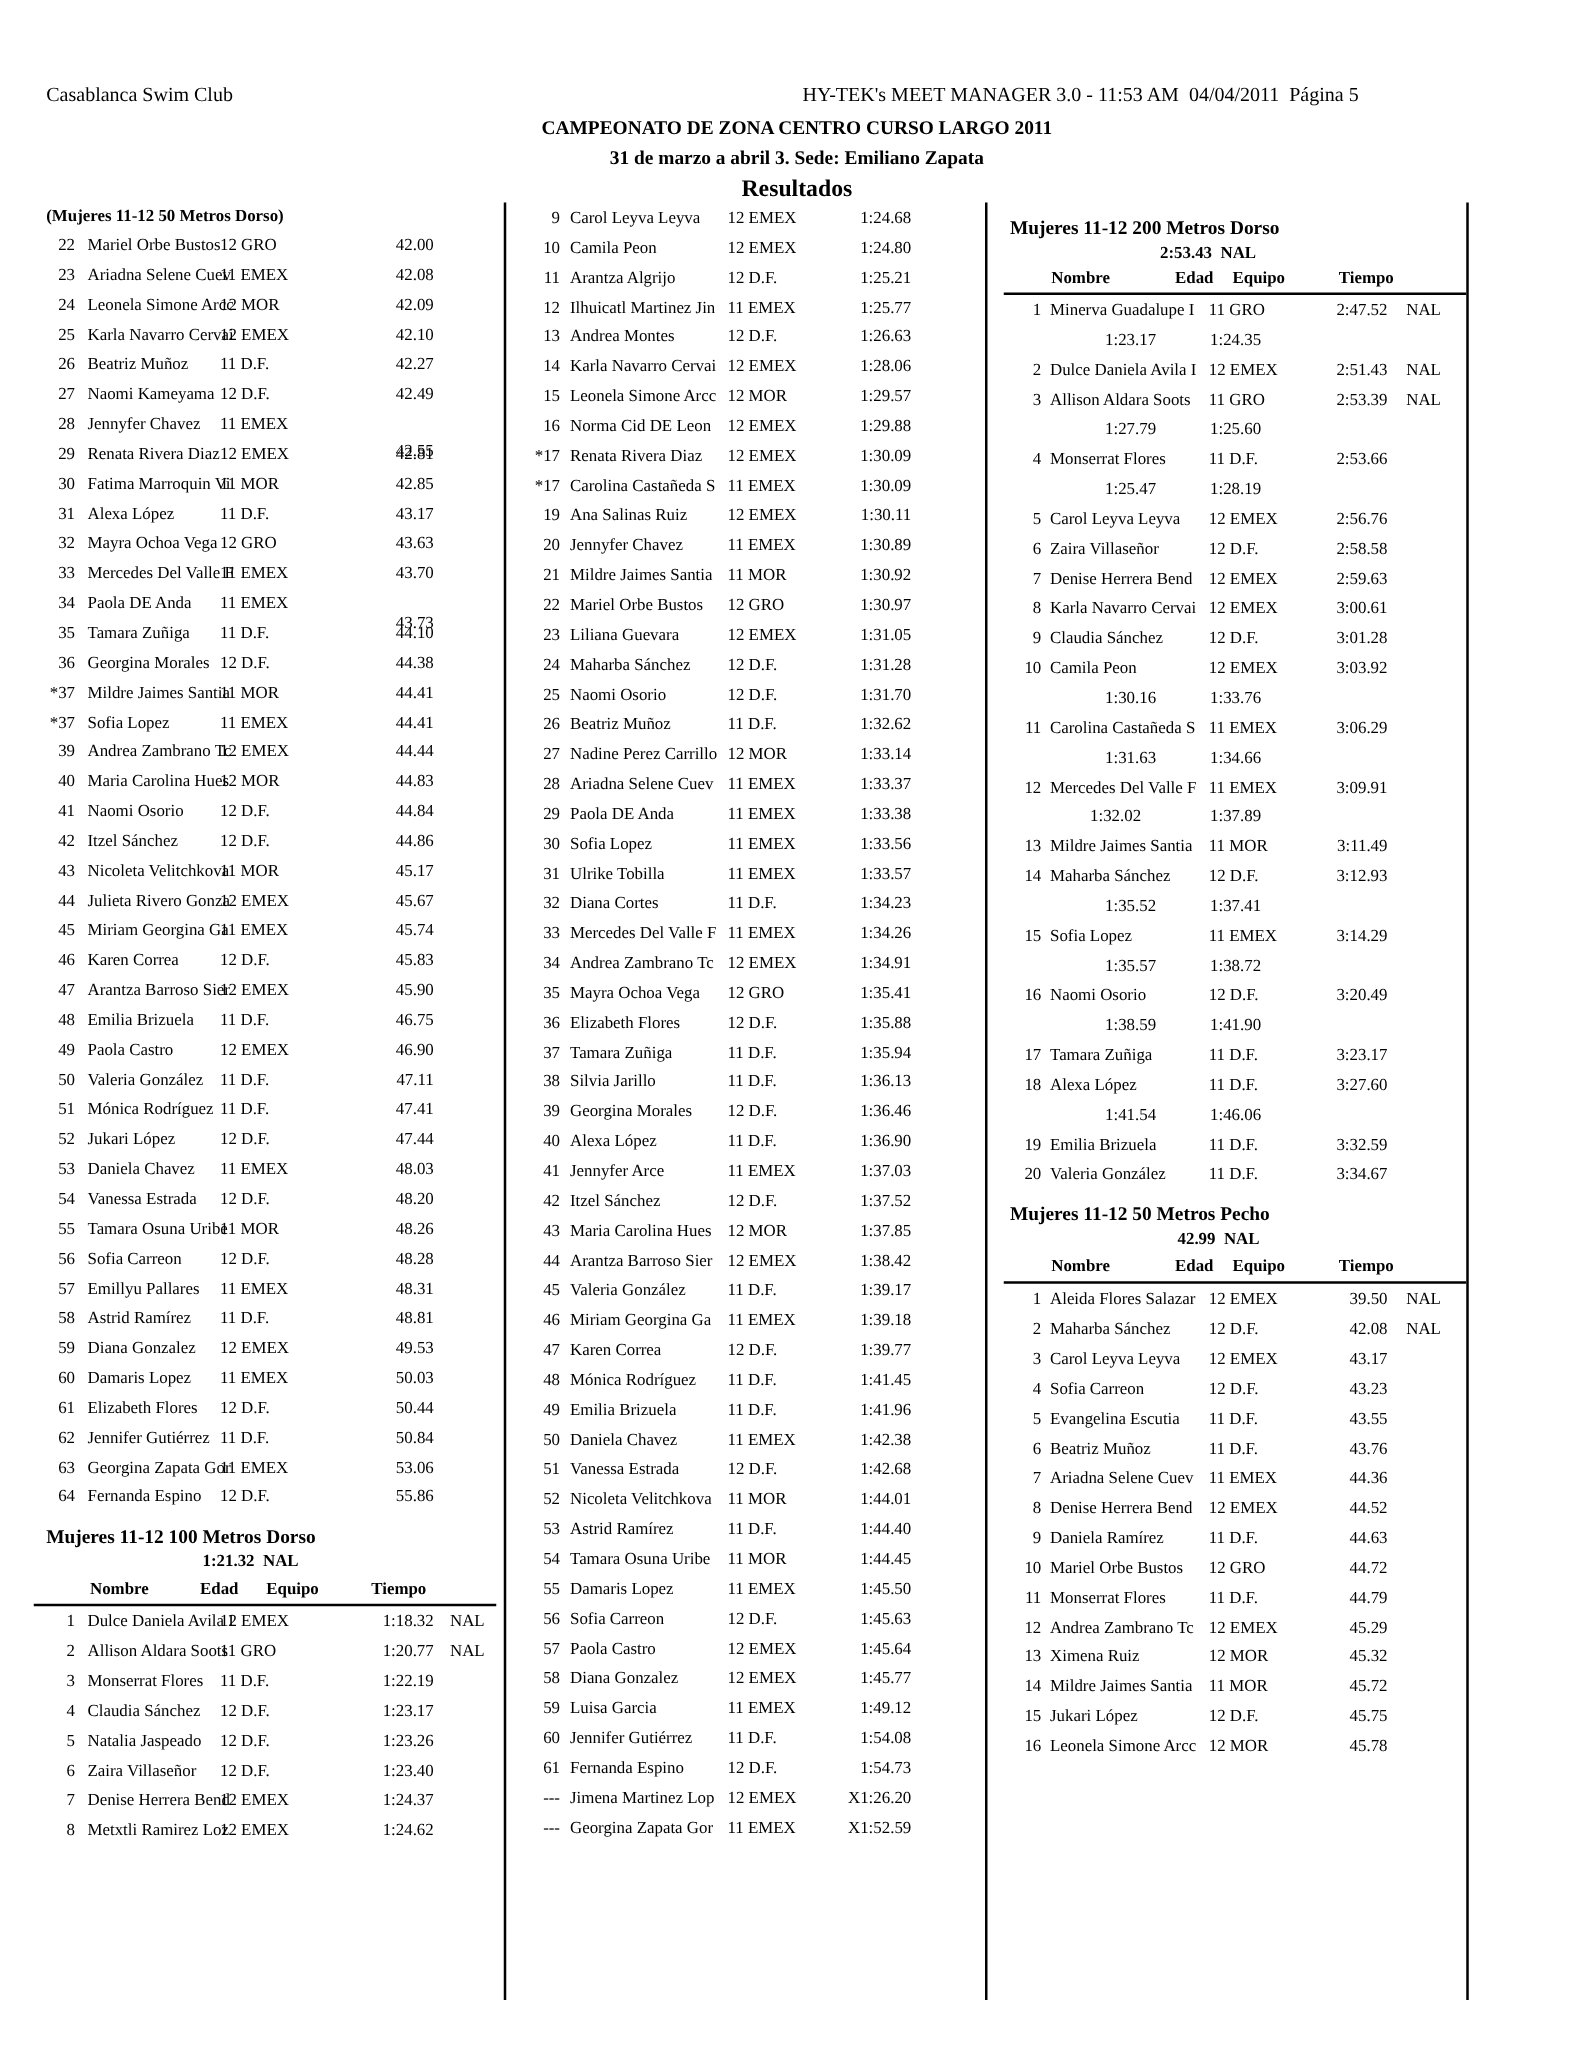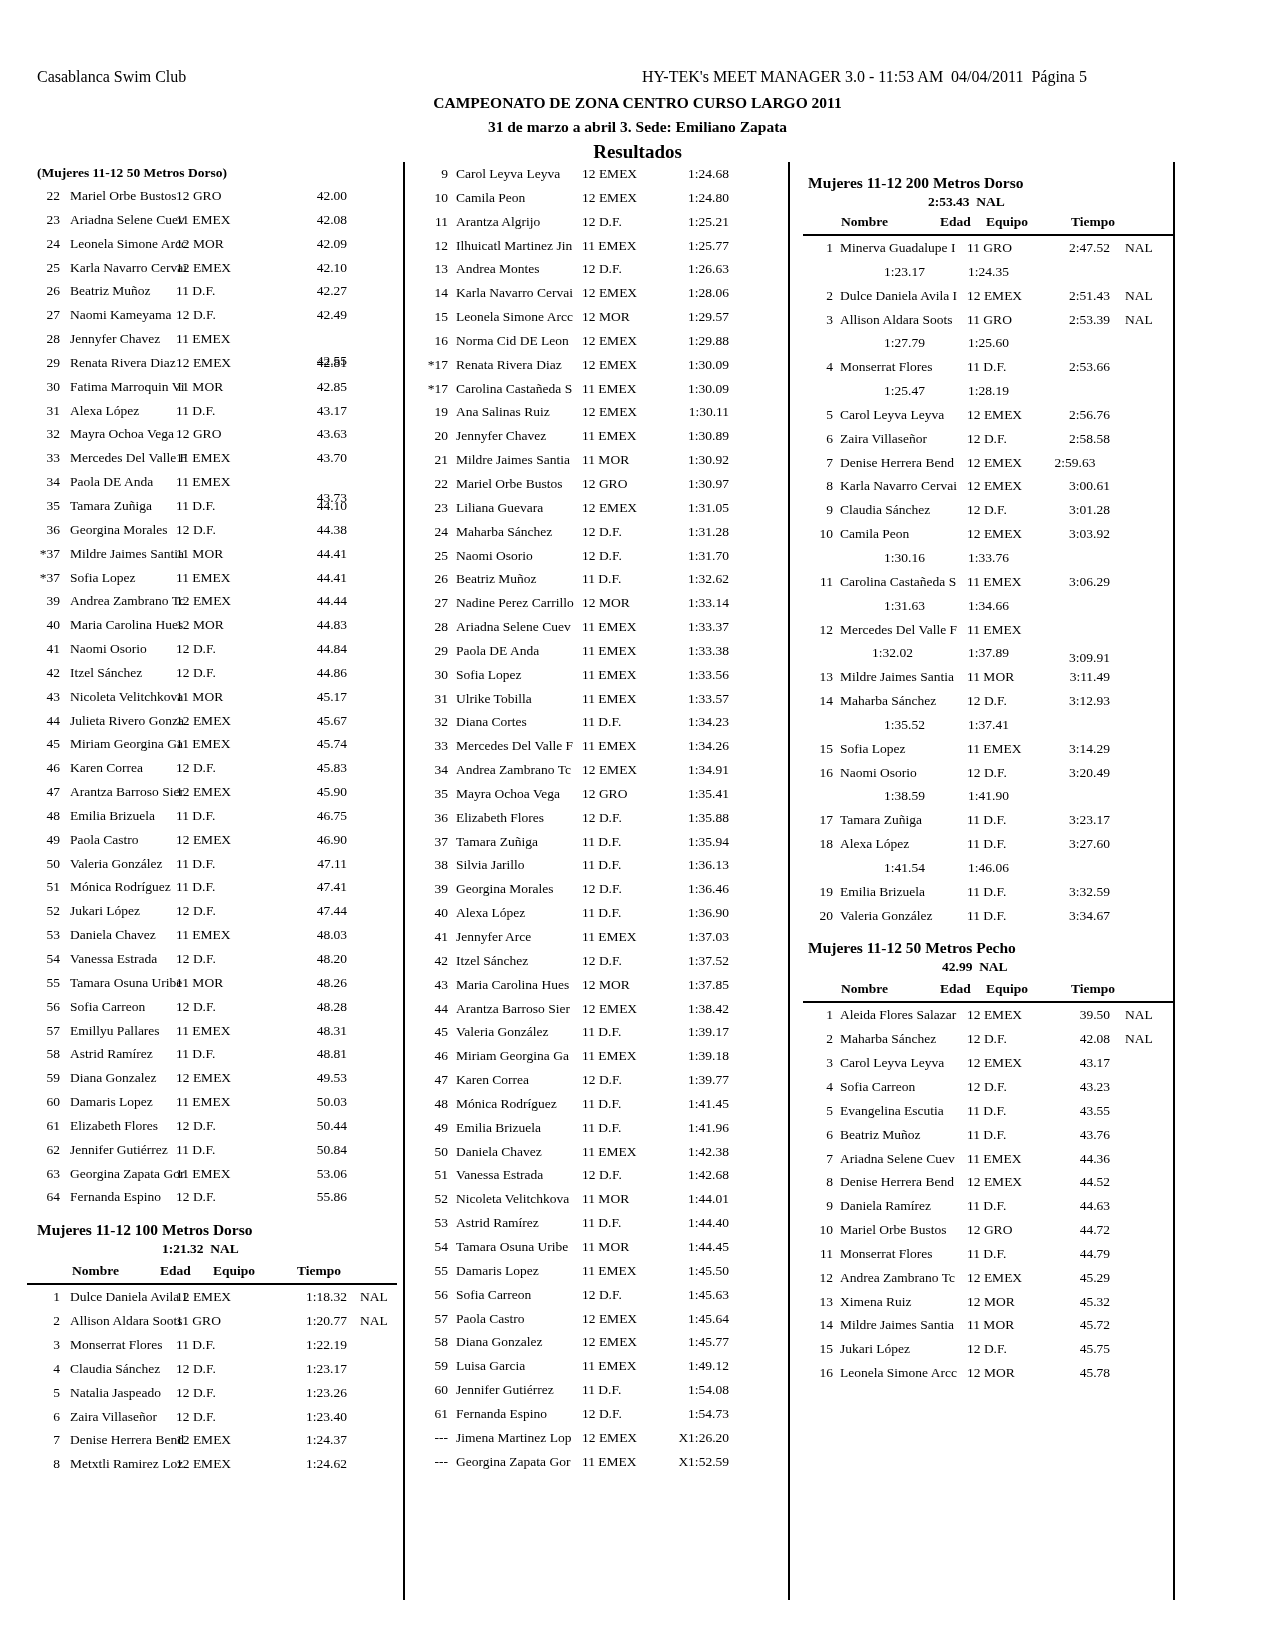--- a/index.html
+++ b/index.html
@@ -867,21 +867,21 @@
         <span class="place" style="left: -3px;">6</span>
         <span class="name" style="left: 32px;">Zaira Villaseñor</span>
         <span class="team" style="left: 159px;">12 D.F.</span>
         <span class="time" style="left: 232px;">2:58.58</span>
         <span class="flag" style="left: 317px;"></span>
       </div>
       <div class="row">
         <span class="place" style="left: -3px;">7</span>
         <span class="name" style="left: 32px;">Denise Herrera Bend</span>
         <span class="team" style="left: 159px;">12 EMEX</span>
-        <span class="time" style="left: 232px; text-align: center;">2:59.63</span>
+        <span class="time" style="left: 232px;">2:59.63</span>
         <span class="flag" style="left: 317px;"></span>
       </div>
       <div class="row">
         <span class="place" style="left: -3px;">8</span>
         <span class="name" style="left: 32px;">Karla Navarro Cervai</span>
         <span class="team" style="left: 159px;">12 EMEX</span>
         <span class="time" style="left: 232px;">3:00.61</span>
         <span class="flag" style="left: 317px;"></span>
       </div>
       <div class="row">
@@ -910,21 +910,21 @@
         <span class="flag" style="left: 317px;"></span>
       </div>
       <div class="split">
         <span class="" style="left: 76px;">1:31.63</span>
         <span class="" style="left: 160px;">1:34.66</span>
       </div>
       <div class="row">
         <span class="place" style="left: -3px;">12</span>
         <span class="name" style="left: 32px;">Mercedes Del Valle F</span>
         <span class="team" style="left: 159px;">11 EMEX</span>
-        <span class="time" style="left: 232px; margin-top: 28px;">3:09.91</span>
+        <span class="time" style="left: 232px;">3:09.91</span>
         <span class="flag" style="left: 317px;"></span>
       </div>
       <div class="split">
         <span class="" style="left: 64px;">1:32.02</span>
         <span class="" style="left: 160px;">1:37.89</span>
       </div>
       <div class="row">
         <span class="place" style="left: -3px;">13</span>
         <span class="name" style="left: 32px;">Mildre Jaimes Santia</span>
         <span class="team" style="left: 159px;">11 MOR</span>
@@ -941,20 +941,24 @@
       <div class="split">
         <span class="" style="left: 76px;">1:35.52</span>
         <span class="" style="left: 160px;">1:37.41</span>
       </div>
       <div class="row">
         <span class="place" style="left: -3px;">15</span>
         <span class="name" style="left: 32px;">Sofia Lopez</span>
         <span class="team" style="left: 159px;">11 EMEX</span>
         <span class="time" style="left: 232px;">3:14.29</span>
         <span class="flag" style="left: 317px;"></span>
+      </div>
+      <div class="split">
+        <span class="" style="left: 76px;">1:35.57</span>
+        <span class="" style="left: 160px;">1:38.72</span>
       </div>
       <div class="row">
         <span class="place" style="left: -3px;">16</span>
         <span class="name" style="left: 32px;">Naomi Osorio</span>
         <span class="team" style="left: 159px;">12 D.F.</span>
         <span class="time" style="left: 232px;">3:20.49</span>
         <span class="flag" style="left: 317px;"></span>
       </div>
       <div class="split">
         <span class="" style="left: 76px;">1:38.59</span>

